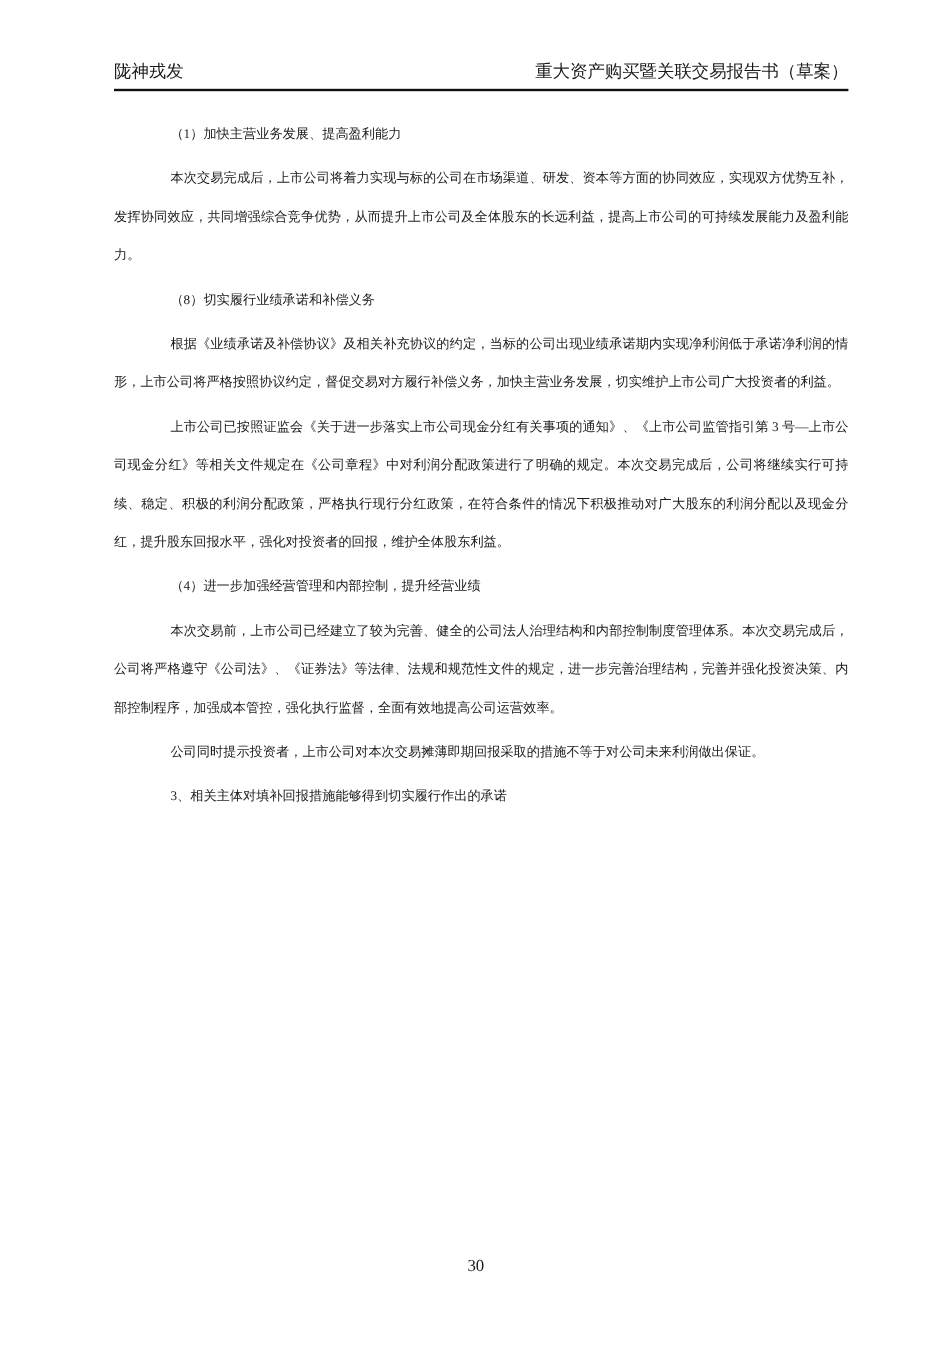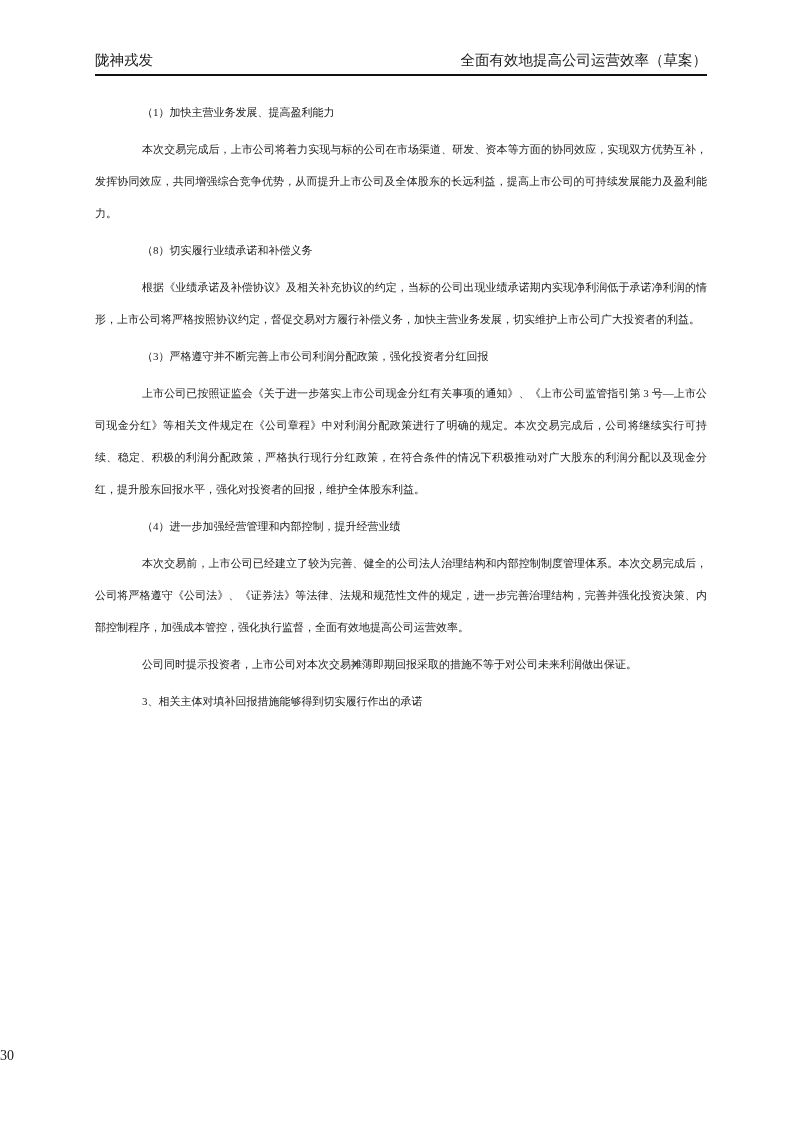--- a/index.html
+++ b/index.html
@@ -46,41 +46,40 @@
     font-family: Liberation Serif, serif;
   }
   .block.head {
     text-align: left;
   }
   .doc-footer {
     position: absolute;
     left: 0;
     bottom: 58px;
     width: 100%;
-    text-align: left;
+    text-align: center;
     font-size: 14px;
     color: #1a1a1a;
   }
 </style>
 </head>
 <body>
 
 <div class="page">
 
   <div class="doc-header">
     <span>陇神戎发</span>
-    <span>全面有效地提高公司运营效率（草案）</span>
+    <span>重大资产购买暨关联交易报告书（草案）</span>
   </div>
 
   <div class="doc-content">
     <div class="block head">（1）加快主营业务发展、提高盈利能力</div>
     <div class="block para">本次交易完成后，上市公司将着力实现与标的公司在市场渠道、研发、资本等方面的协同效应，实现双方优势互补，发挥协同效应，共同增强综合竞争优势，从而提升上市公司及全体股东的长远利益，提高上市公司的可持续发展能力及盈利能力。</div>
     <div class="block head">（8）切实履行业绩承诺和补偿义务</div>
     <div class="block para">根据《业绩承诺及补偿协议》及相关补充协议的约定，当标的公司出现业绩承诺期内实现净利润低于承诺净利润的情形，上市公司将严格按照协议约定，督促交易对方履行补偿义务，加快主营业务发展，切实维护上市公司广大投资者的利益。</div>
-    <div class="block head">（3）严格遵守并不断完善上市公司利润分配政策，强化投资者分红回报</div>
     <div class="block para">上市公司已按照证监会《关于进一步落实上市公司现金分红有关事项的通知》、《上市公司监管指引第 3 号—上市公司现金分红》等相关文件规定在《公司章程》中对利润分配政策进行了明确的规定。本次交易完成后，公司将继续实行可持续、稳定、积极的利润分配政策，严格执行现行分红政策，在符合条件的情况下积极推动对广大股东的利润分配以及现金分红，提升股东回报水平，强化对投资者的回报，维护全体股东利益。</div>
     <div class="block head">（4）进一步加强经营管理和内部控制，提升经营业绩</div>
     <div class="block para">本次交易前，上市公司已经建立了较为完善、健全的公司法人治理结构和内部控制制度管理体系。本次交易完成后，公司将严格遵守《公司法》、《证券法》等法律、法规和规范性文件的规定，进一步完善治理结构，完善并强化投资决策、内部控制程序，加强成本管控，强化执行监督，全面有效地提高公司运营效率。</div>
     <div class="block para">公司同时提示投资者，上市公司对本次交易摊薄即期回报采取的措施不等于对公司未来利润做出保证。</div>
     <div class="block head">3、相关主体对填补回报措施能够得到切实履行作出的承诺</div>
   </div>
 
   <div class="doc-footer">30</div>
 
 </div>

